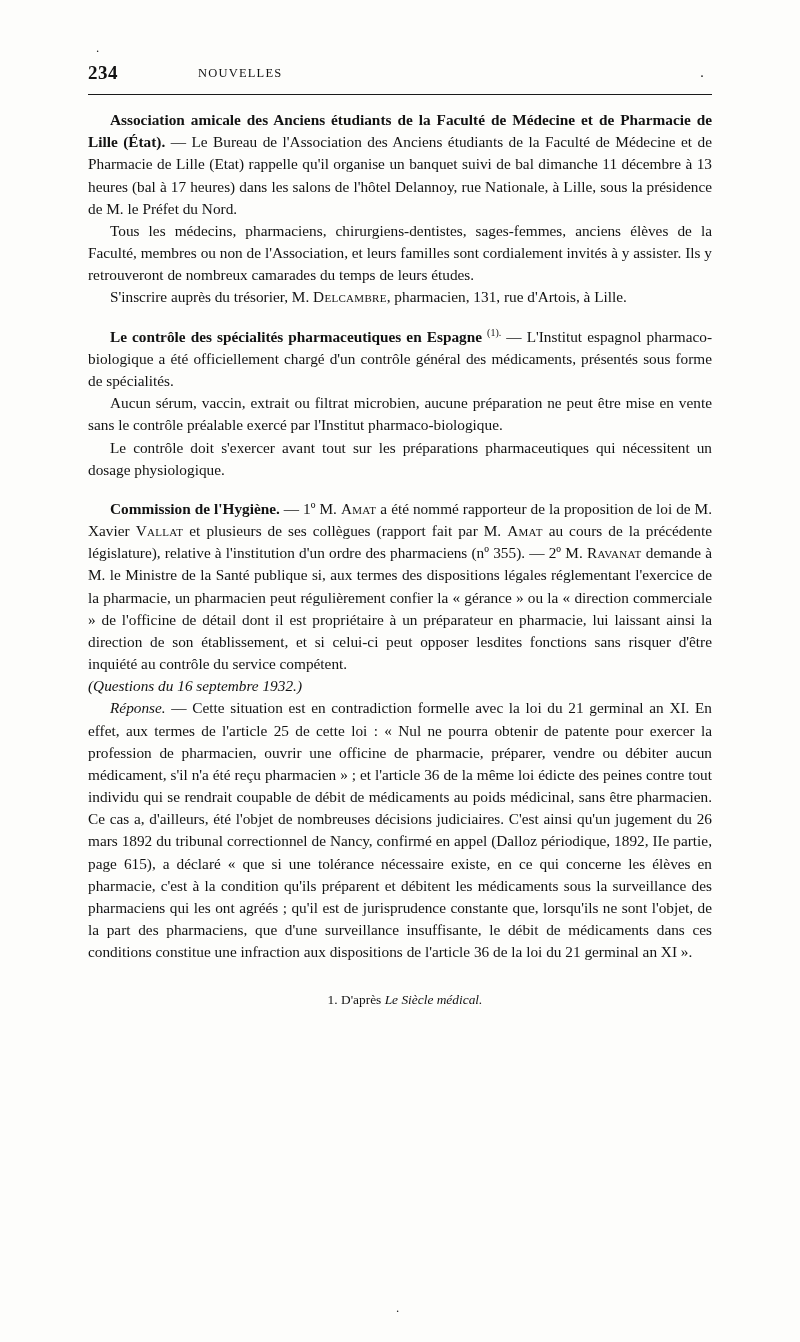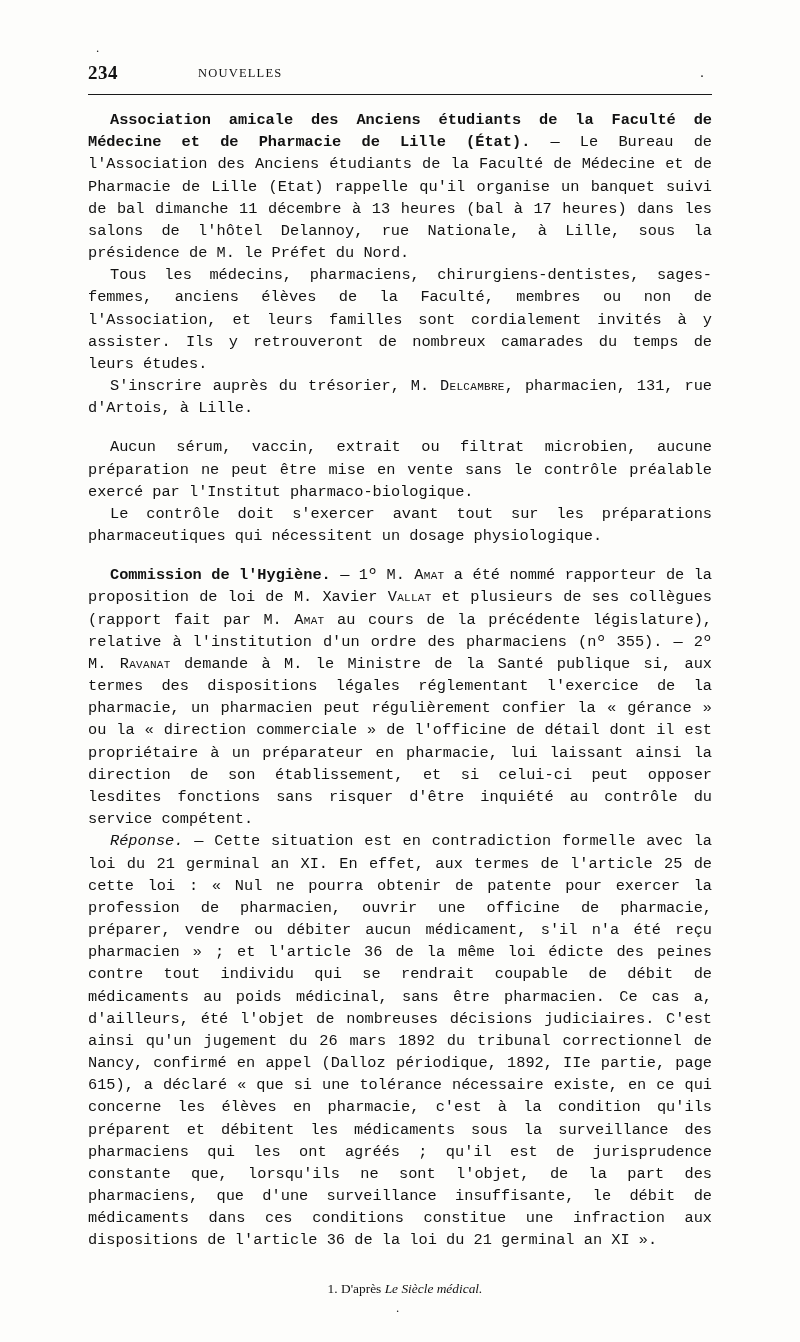--- a/index.html
+++ b/index.html
@@ -64,21 +64,20 @@
     line-height: 1.45;
     text-align: justify;
     text-justify: inter-word;
     hyphens: manual;
   }
   p.indent {
     text-indent: 22px;
   }
   .section {
     margin-top: 17px;
-    font-family: Liberation Mono, monospace;
   }
   .lead {
     font-weight: bold;
   }
   .smallcaps {
     font-variant: small-caps;
     letter-spacing: 0.3px;
   }
   .italic {
     font-style: italic;
@@ -133,28 +132,36 @@
         <span class="lead">Association amicale des Anciens étudiants de la Faculté de Médecine et de Pharmacie de Lille (État).</span>
         <span>— Le Bureau de l'Association des Anciens étudiants de la Faculté de Médecine et de Pharmacie de Lille (Etat) rappelle qu'il organise un banquet suivi de bal dimanche 11 décembre à 13 heures (bal à 17 heures) dans les salons de l'hôtel Delannoy, rue Nationale, à Lille, sous la présidence de M. le Préfet du Nord.</span>
       </p>
       <p class="indent">Tous les médecins, pharmaciens, chirurgiens-dentistes, sages-femmes, anciens élèves de la Faculté, membres ou non de l'Association, et leurs familles sont cordialement invités à y assister. Ils y retrouveront de nombreux camarades du temps de leurs études.</p>
       <p class="indent">
         <span>S'inscrire auprès du trésorier, M. </span><span class="smallcaps">Delcambre</span><span>, pharmacien, 131, rue d'Artois, à Lille.</span>
       </p>
     </div>
 
     <div class="section">
+      <p class="indent">
+        <span class="lead">Le contrôle des spécialités pharmaceutiques en Espagne</span>
+        <span class="sup">(1).</span>
+        <span>— L'Institut espagnol pharmaco-biologique a été officiellement chargé d'un contrôle général des médicaments, présentés sous forme de spécialités.</span>
+      </p>
       <p class="indent">Aucun sérum, vaccin, extrait ou filtrat microbien, aucune préparation ne peut être mise en vente sans le contrôle préalable exercé par l'Institut pharmaco-biologique.</p>
       <p class="indent">Le contrôle doit s'exercer avant tout sur les préparations pharmaceutiques qui nécessitent un dosage physiologique.</p>
     </div>
 
     <div class="section">
       <p class="indent">
         <span class="lead">Commission de l'Hygiène.</span>
         <span>— 1º M. </span><span class="smallcaps">Amat</span><span> a été nommé rapporteur de la proposition de loi de M. Xavier </span><span class="smallcaps">Vallat</span><span> et plusieurs de ses collègues (rapport fait par M. </span><span class="smallcaps">Amat</span><span> au cours de la précédente législature), relative à l'institution d'un ordre des pharmaciens (nº 355). — 2º M. </span><span class="smallcaps">Ravanat</span><span> demande à M. le Ministre de la Santé publique si, aux termes des dispositions légales réglementant l'exercice de la pharmacie, un pharmacien peut régulièrement confier la « gérance » ou la « direction commerciale » de l'officine de détail dont il est propriétaire à un préparateur en pharmacie, lui laissant ainsi la direction de son établissement, et si celui-ci peut opposer lesdites fonctions sans risquer d'être inquiété au contrôle du service compétent.</span>
+      </p>
+      <p>
+        <span class="italic">(Questions du 16 septembre 1932.)</span>
       </p>
       <p class="indent">
         <span class="italic">Réponse.</span><span> — Cette situation est en contradiction formelle avec la loi du 21 germinal an XI. En effet, aux termes de l'article 25 de cette loi : « Nul ne pourra obtenir de patente pour exercer la profession de pharmacien, ouvrir une officine de pharmacie, préparer, vendre ou débiter aucun médicament, s'il n'a été reçu pharmacien » ; et l'article 36 de la même loi édicte des peines contre tout individu qui se rendrait coupable de débit de médicaments au poids médicinal, sans être pharmacien. Ce cas a, d'ailleurs, été l'objet de nombreuses décisions judiciaires. C'est ainsi qu'un jugement du 26 mars 1892 du tribunal correctionnel de Nancy, confirmé en appel (Dalloz périodique, 1892, IIe partie, page 615), a déclaré « que si une tolérance nécessaire existe, en ce qui concerne les élèves en pharmacie, c'est à la condition qu'ils préparent et débitent les médicaments sous la surveillance des pharmaciens qui les ont agréés ; qu'il est de jurisprudence constante que, lorsqu'ils ne sont l'objet, de la part des pharmaciens, que d'une surveillance insuffisante, le débit de médicaments dans ces conditions constitue une infraction aux dispositions de l'article 36 de la loi du 21 germinal an XI ».</span>
       </p>
     </div>
 
     <div class="footnote-wrap">
       <p class="footnote">
         <span>1.</span><span> D'après </span><span class="italic">Le Siècle médical.</span>
       </p>

